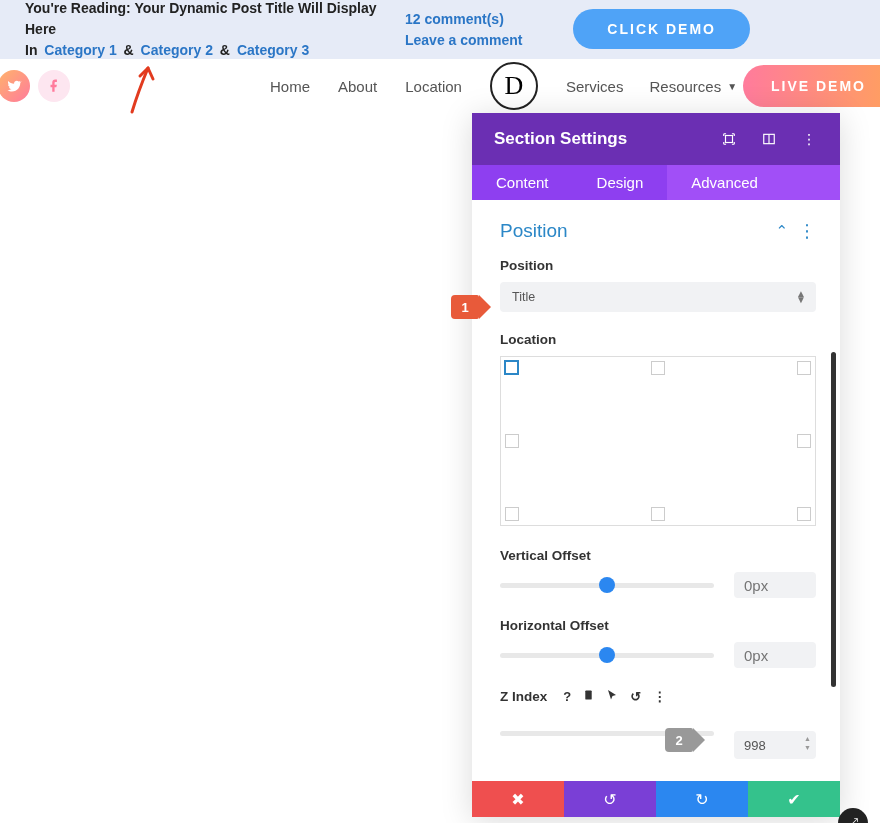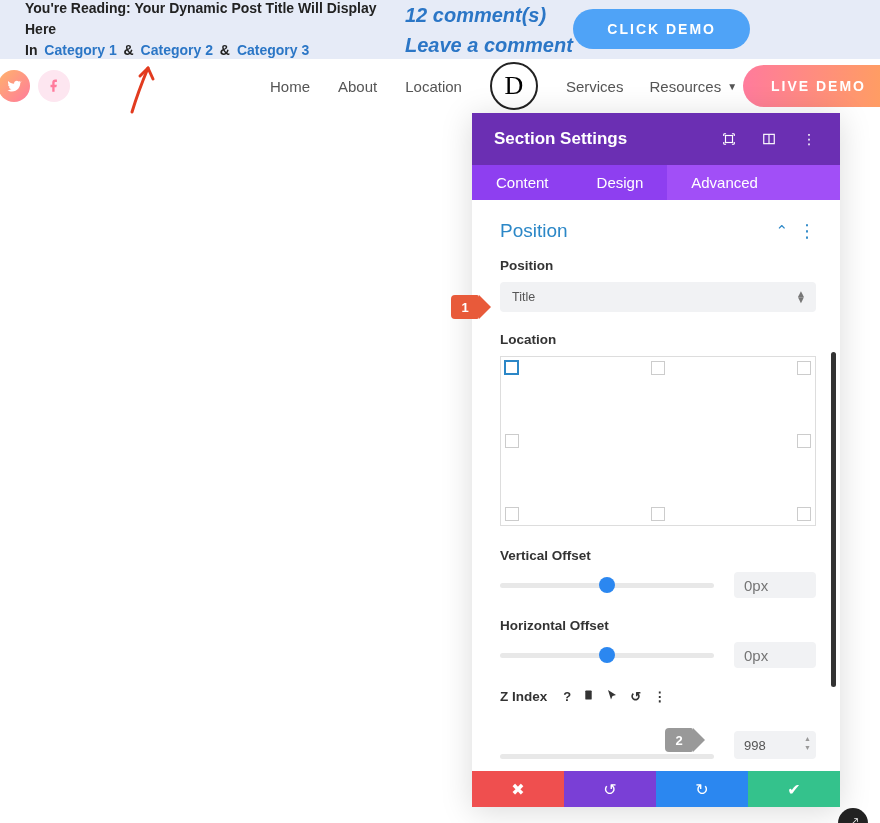--- a/index.html
+++ b/index.html
@@ -5,21 +5,21 @@
 * { margin: 0; padding: 0; box-sizing: border-box; font-family: -apple-system, BlinkMacSystemFont, "Segoe UI", Helvetica, Arial, sans-serif; }
 body { width: 880px; height: 823px; background: #fff; position: relative; overflow: hidden; }
 
 
 .topbar { background: #e6ebf7; height: 59px; padding: 10px 25px; display: flex; align-items: center; position: relative; }
 .topbar-left { flex: 0 0 380px; font-size: 14px; line-height: 1.5; color: #222; }
 .topbar-left .reading { font-weight: 700; }
 .topbar-left .cats a { color: #2b76c6; text-decoration: none; font-weight: 600; }
 .topbar-left .cats .in { color: #222; font-weight: 700; margin-right: 3px;}
 .topbar-left .cats .amp { color: #222; font-weight: 700; margin: 0 3px; }
-.topbar-mid { flex: 0 0 190px; font-size: 20px; line-height: 1.5; font-style: italic; }
+.topbar-mid { flex: 0 0 190px; font-size: 14px; line-height: 1.5; }
 .topbar-mid a { color: #2b76c6; text-decoration: none; font-weight: 600; display: block; }
 .topbar-btn { position: absolute; right: 130px; top: 9px; background: #4fa3f7; color: #fff; border: none; border-radius: 28px; padding: 12px 34px; font-size: 14px; letter-spacing: 2px; font-weight: 700; cursor: pointer; }
 
 
 .navbar { height: 54px; display: flex; align-items: center; position: relative; padding: 0 18px; }
 .social-icons { display: flex; gap: 8px; margin-left: -20px; }
 .social-icon { width: 32px; height: 32px; border-radius: 50%; display: flex; align-items: center; justify-content: center; }
 .tw { background: linear-gradient(135deg,#ffb36b,#ff7b9c); }
 .fb { background: #fde6f0; }
 .nav-links { display: flex; gap: 28px; margin-left: 200px; align-items: center; }
@@ -36,21 +36,21 @@
 
 .panel { position: absolute; top: 113px; left: 472px; width: 368px; background: #fff; box-shadow: 0 4px 30px rgba(0,0,0,0.15); }
 .panel-hdr { background: #6b2fb3; height: 52px; display: flex; align-items: center; padding: 14px 22px; gap: 8px; }
 .panel-title { color: #fff; font-size: 17px; font-weight: 600; flex: 1; }
 .panel-hdr .hicon { color: #fff; width: 18px; height: 18px; margin-left: 14px; display: flex; align-items: center; justify-content: center; cursor: pointer; font-size: 14px; }
 .panel-tabs { background: #8e3ff0; height: 35px; display: flex; }
 .ptab { flex: 0 0 auto; color: #fff; font-size: 15px; display: flex; align-items: center; padding: 0 24px; cursor: pointer; }
 .ptab.active { background: #a14ff7; }
 .ptab-spacer { flex: 1; background: #a14ff7; }
 
-.panel-body { padding: 20px 24px 12px 28px; position: relative; }
+.panel-body { padding: 20px 24px 22px 28px; position: relative; }
 .group-head { display: flex; align-items: center; margin-bottom: 16px; }
 .group-head .gtitle { color: #2b87c7; font-size: 19px; font-weight: 400; flex: 1; }
 .group-head .gicons { display: flex; gap: 10px; align-items: center; }
 .gicons span { color: #2b87c7; cursor: pointer; font-size: 15px; }
 .gicons .dots { font-size: 18px; line-height: 10px; }
 
 .field-label { font-size: 13.5px; font-weight: 600; color: #333; margin-bottom: 9px; display: flex; align-items: center; gap: 10px; }
 .select-box { background: #f1f2f4; height: 30px; border-radius: 4px; display: flex; align-items: center; padding: 0 12px; font-size: 12.5px; color: #555; position: relative; cursor: pointer; margin-bottom: 20px; }
 .select-box .updown { position: absolute; right: 10px; font-size: 10px; color: #777; line-height: 6px; }
 
@@ -60,21 +60,21 @@
 .lg-ml { top: 50%; left: 4px; transform: translateY(-50%);} .lg-mr { top:50%; right:4px; transform: translateY(-50%);}
 .lg-bl { bottom: 4px; left: 4px; } .lg-bc { bottom: 4px; left: 50%; transform: translateX(-50%);} .lg-br { bottom: 4px; right: 4px; }
 
 .slider-row { display: flex; align-items: center; gap: 20px; margin-top: 2px; margin-bottom: 20px; }
 .slider-track { flex: 1; height: 5px; background: #e8e8e8; border-radius: 3px; position: relative; }
 .slider-thumb { width: 16px; height: 16px; background: #2b87f0; border-radius: 50%; position: absolute; top: 50%; left: 50%; transform: translate(-50%,-50%); cursor: pointer; }
 .slider-input { width: 82px; height: 26px; background: #f1f2f4; border: none; border-radius: 4px; text-align: left; padding: 0 10px; font-size: 15px; color: #888; }
 
 .zindex-label .zicons { display: inline-flex; gap: 12px; margin-left: 6px; align-items: center; }
 .zicons span { font-size: 13px; color: #333; cursor: pointer; }
-.zindex-row { display: flex; align-items: flex-end; gap: 20px; margin-top: 26px; }
+.zindex-row { display: flex; align-items: flex-start; gap: 20px; margin-top: 26px; }
 .zindex-track { flex: 1; height: 5px; background: #e8e8e8; border-radius: 3px; }
 .zindex-input-wrap { position: relative; width: 82px; }
 .zindex-input { width: 100%; height: 28px; background: #f1f2f4; border: none; border-radius: 4px; padding: 0 20px 0 10px; font-size: 13px; color: #555; }
 .spinner { position: absolute; right: 5px; top: 3px; display: flex; flex-direction: column; gap: 0; font-size: 7px; color: #999; line-height: 9px;}
 
 .scrollbar-ind { position: absolute; right: 4px; top: 152px; width: 5px; height: 335px; background: #333; border-radius: 3px; }
 
 .panel-footer { height: 36px; display: flex; }
 .pf-btn { flex: 1; display: flex; align-items: center; justify-content: center; color: #fff; font-size: 16px; cursor: pointer; }
 .pf-cancel { background: #ef4f4f; }

